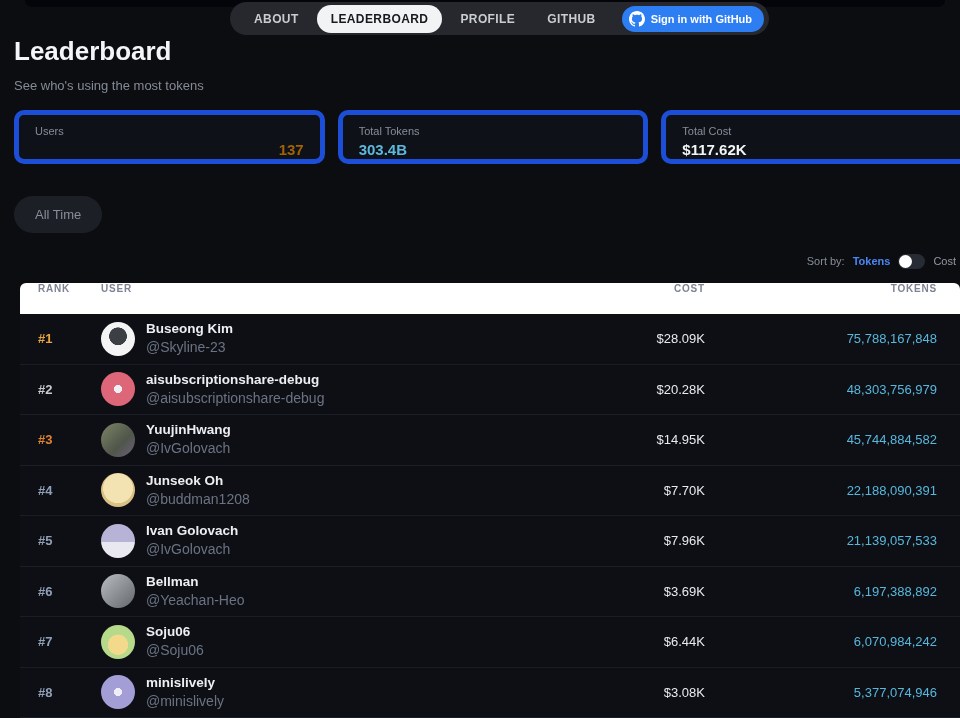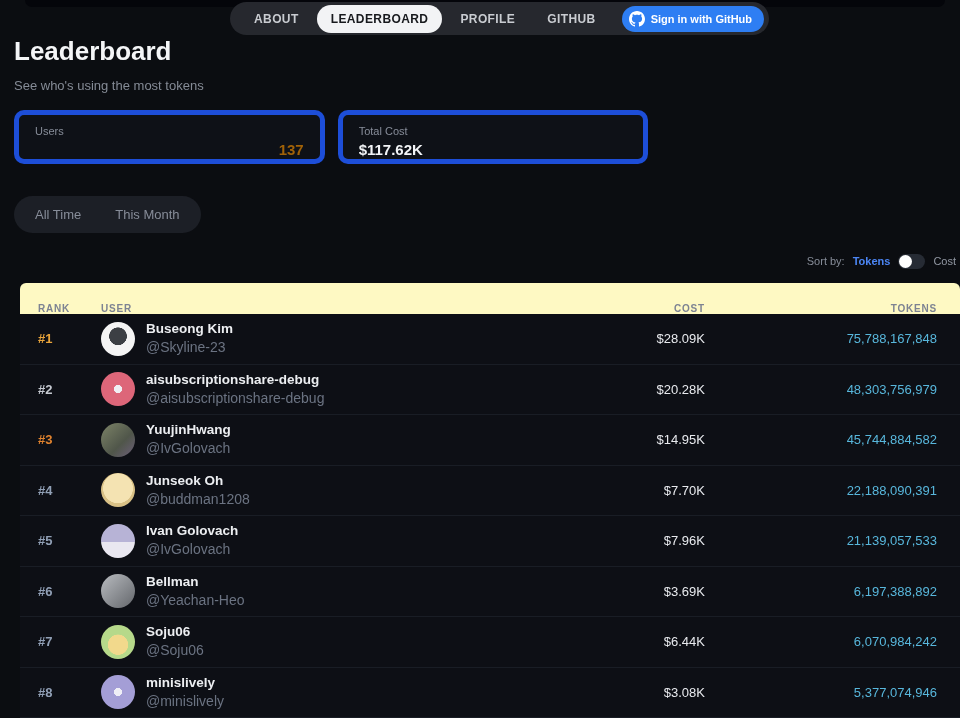--- a/index.html
+++ b/index.html
@@ -73,22 +73,22 @@
     width:27px; height:15px; background:#262b34; border-radius:8px;
     position:relative; cursor:pointer;
   }
   .switch .knob{
     position:absolute; left:1px; top:1px; width:13px; height:13px;
     background:#ffffff; border-radius:50%;
   }
   
   .table{ position:absolute; left:20px; top:283px; width:940px; }
   .thead{
-    display:flex; align-items:flex-end; height:31px;
-    background:#fef9c3; border-radius:6px 6px 0 0;
+    display:flex; align-items:flex-start; height:31px;
+    background:#ffffff; border-radius:6px 6px 0 0;
     font-size:10px; font-weight:bold; letter-spacing:.8px; color:#7d8392;
   }
   .row{
     display:flex; align-items:center; height:50.5px;
     border-bottom:1px solid #191d25; background:#0d0f15; cursor:pointer;
   }
   .col-rank{ width:63px; padding-left:18px; flex:none; }
   .col-user{ flex:1; display:flex; align-items:center; min-width:0; }
   .col-cost{ width:180px; flex:none; text-align:right; }
   .col-tokens{ width:255px; flex:none; text-align:right; padding-right:23px; }
@@ -126,28 +126,31 @@
 
 <h1 class="page-title">Leaderboard</h1>
 <div class="page-subtitle">See who's using the most tokens</div>
 
 <div class="stats">
   <div class="stat-card">
     <div class="stat-label">Users</div>
     <div class="stat-value" style="color:#a16207;text-align:right;">137</div>
   </div>
   <div class="stat-card">
+    <div class="stat-label">Total Tokens</div>
+    <div class="stat-value" style="color:#5cb8dd;">303.4B</div>
+  </div>
+  <div class="stat-card">
     <div class="stat-label">Total Cost</div>
     <div class="stat-value" style="color:#f2f4f6;">$117.62K</div>
   </div>
 </div>
 
 <div class="tabs">
   <span class="tab">All Time</span>
-  <span class="tab">This Month</span>
 </div>
 
 <div class="sort-row">
   <span class="sort-label">Sort by:</span>
   <span class="sort-opt left">Tokens</span>
   <span class="switch">
     <span class="knob"></span>
   </span>
   <span class="sort-opt right">Cost</span>
 </div>

